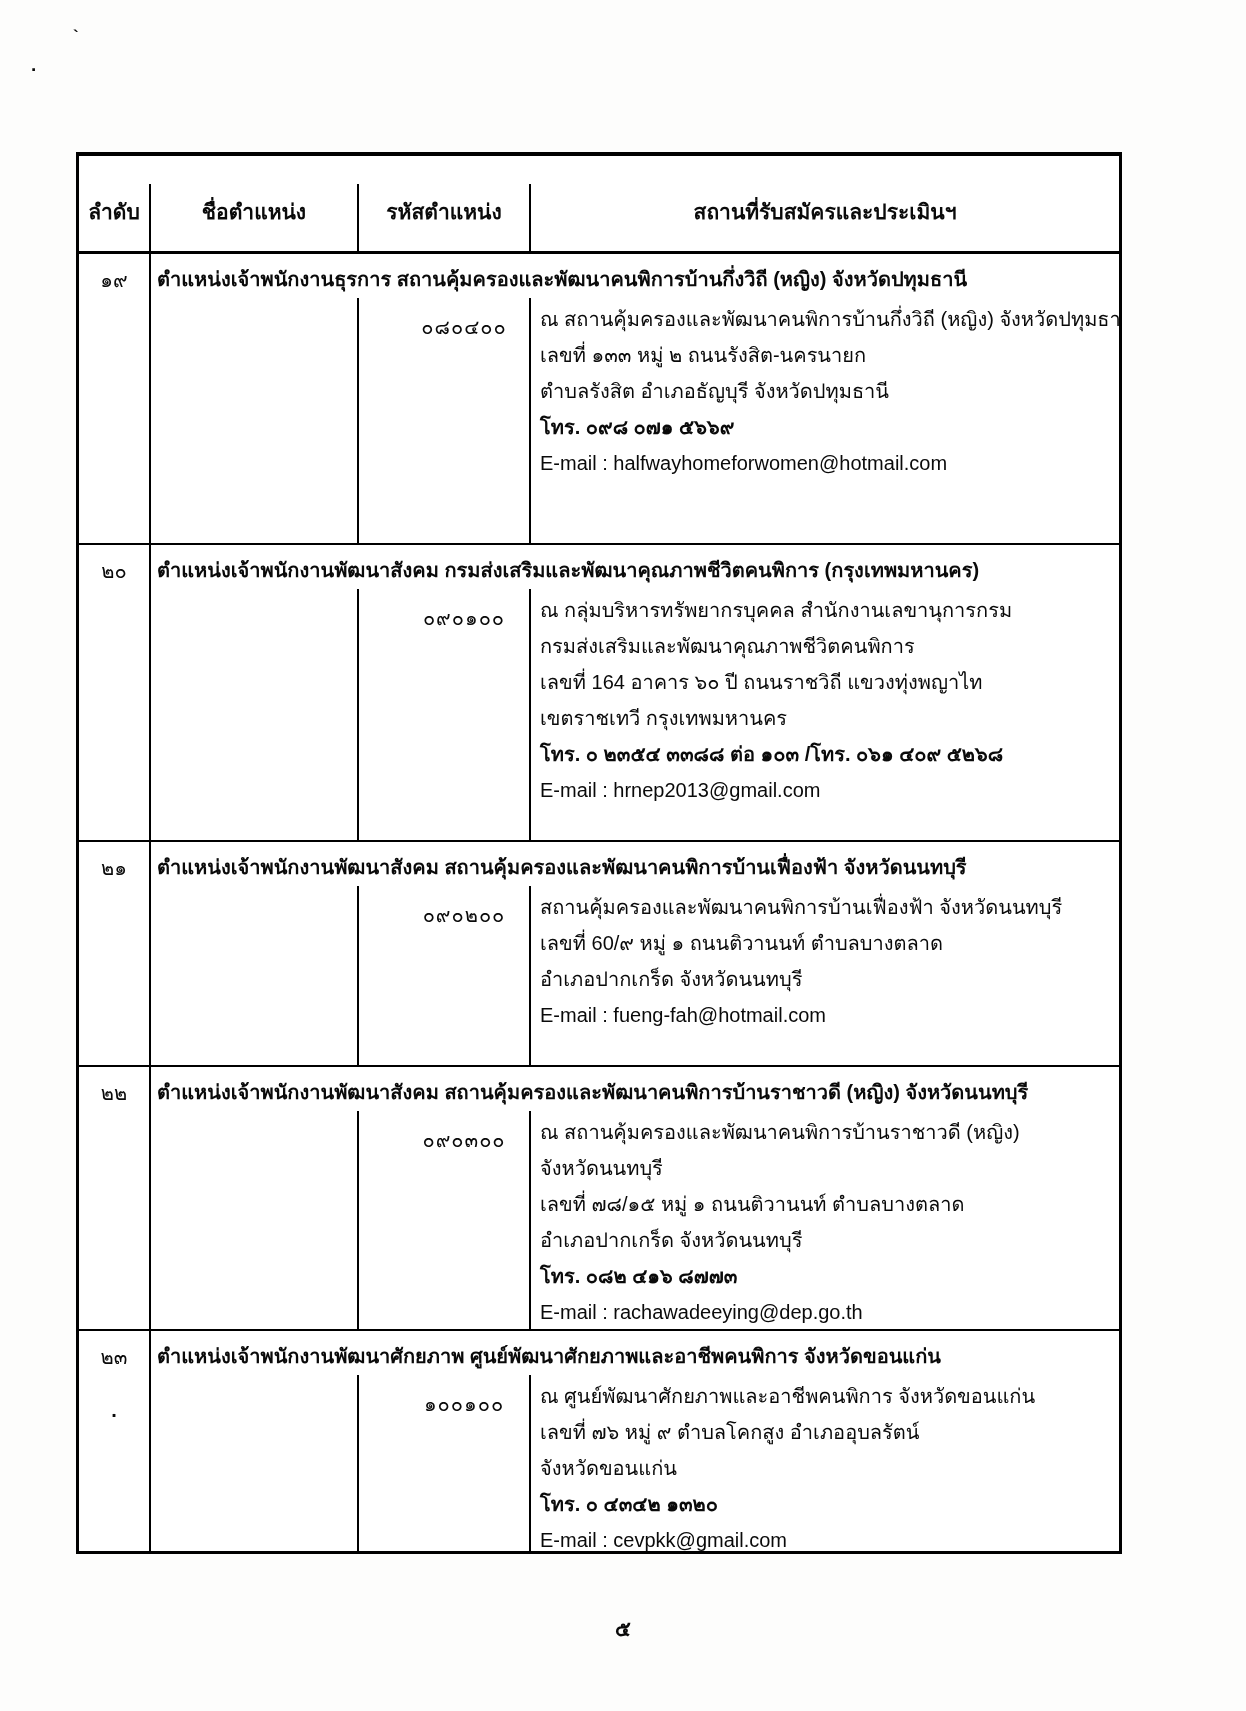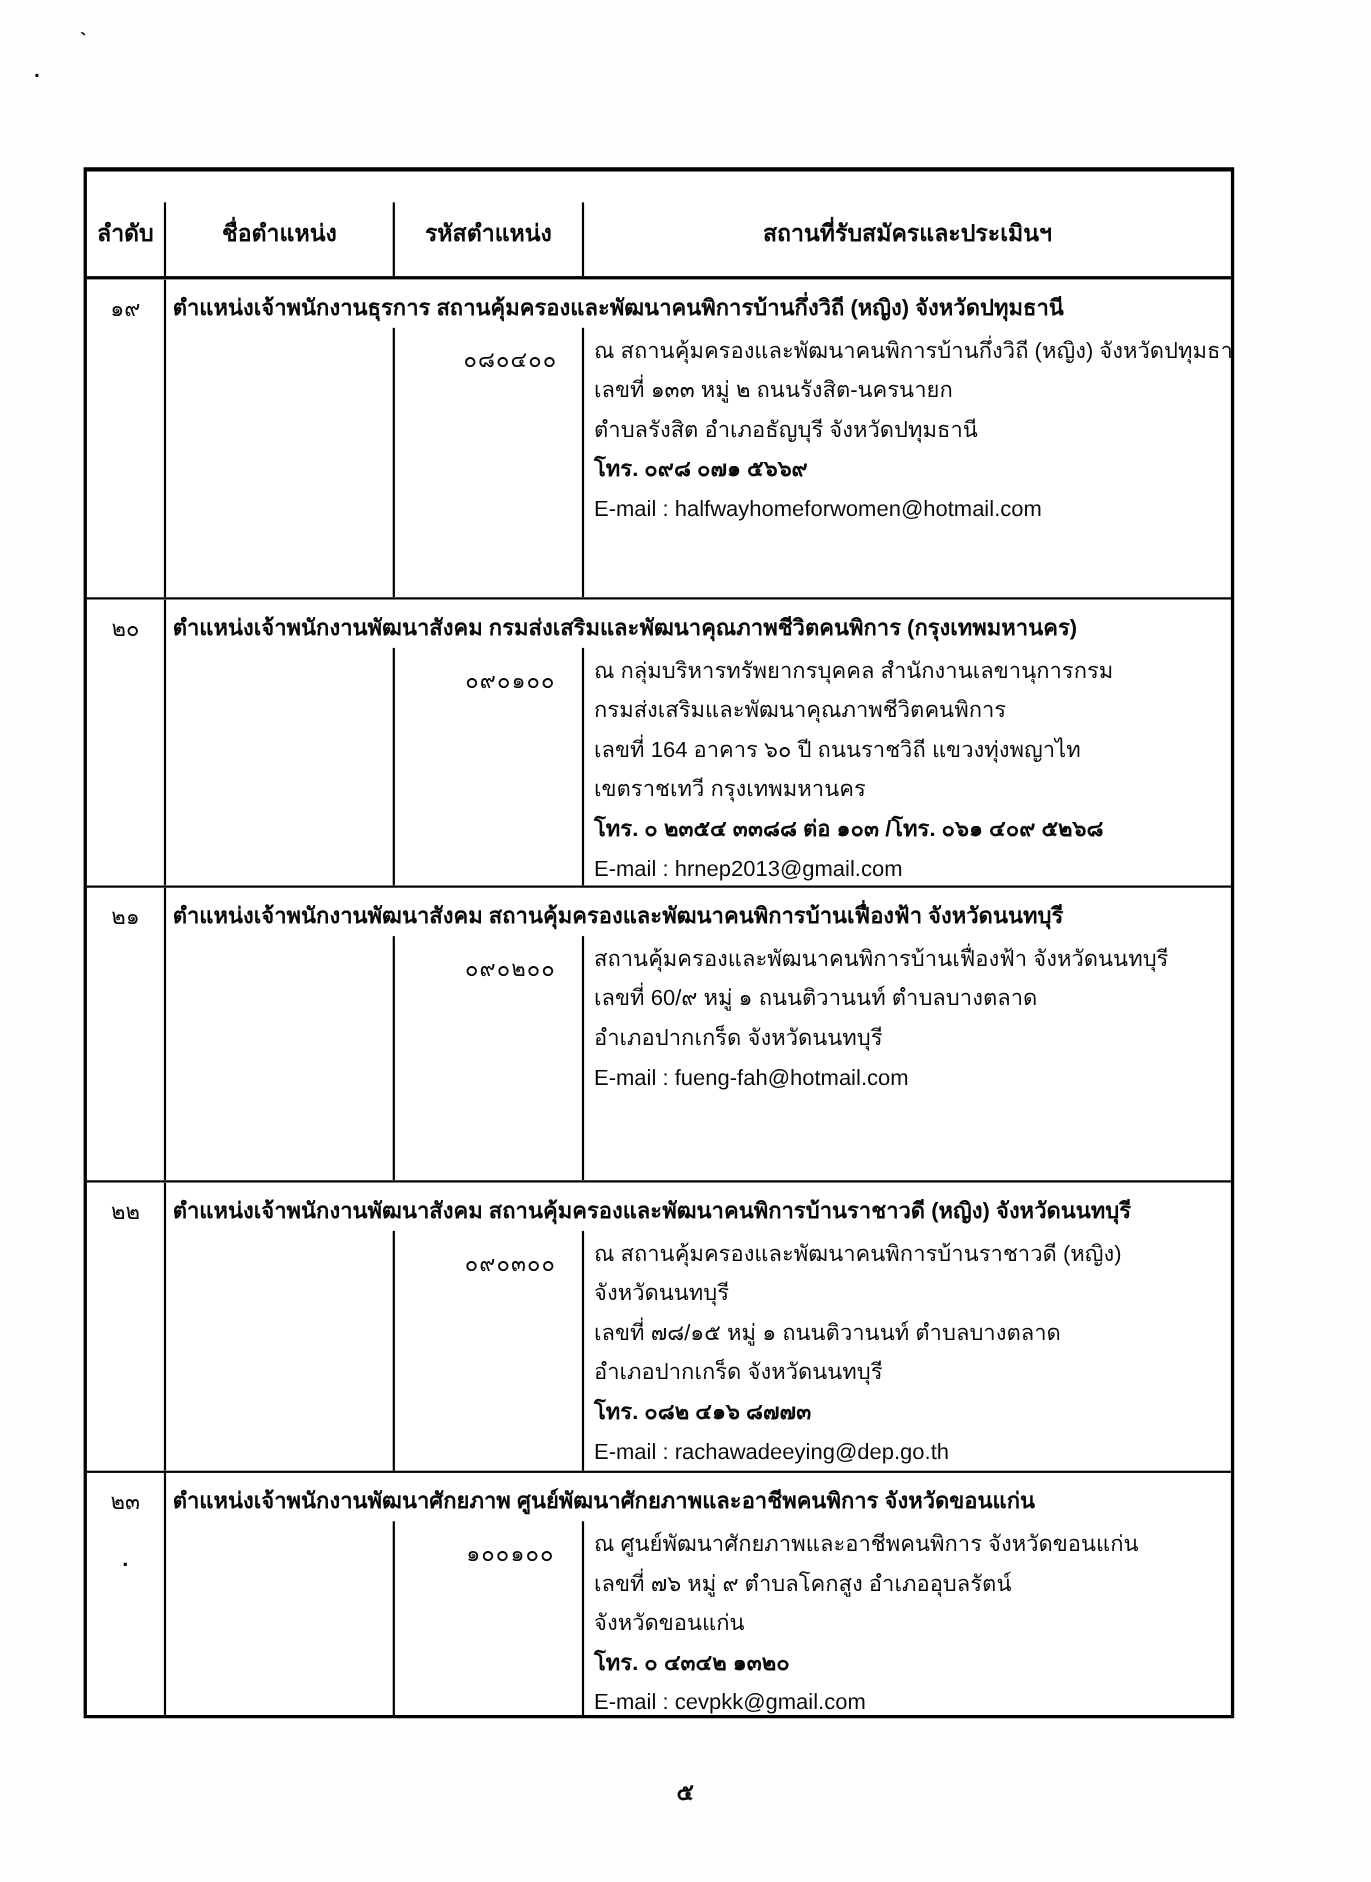--- a/index.html
+++ b/index.html
@@ -81,42 +81,42 @@
           <div class="dl">ณ สถานคุ้มครองและพัฒนาคนพิการบ้านกึ่งวิถี (หญิง) จังหวัดปทุมธานี</div>
           <div class="dl">เลขที่ ๑๓๓ หมู่ ๒ ถนนรังสิต-นครนายก</div>
           <div class="dl">ตำบลรังสิต อำเภอธัญบุรี จังหวัดปทุมธานี</div>
           <div class="dl b">โทร. ๐๙๘ ๐๗๑ ๕๖๖๙</div>
           <div class="dl">E-mail : halfwayhomeforwomen@hotmail.com</div>
         </div>
       </div>
     </div>
   </div>
 
-  <div class="row" style="height:262px">
+  <div class="row" style="height:297px">
     <div class="num">
       <div>๒๐</div>
     </div>
     <div class="rbody">
       <div class="title">ตำแหน่งเจ้าพนักงานพัฒนาสังคม กรมส่งเสริมและพัฒนาคุณภาพชีวิตคนพิการ (กรุงเทพมหานคร)</div>
       <div class="sub">
         <div class="sp"></div>
         <div class="code">๐๙๐๑๐๐</div>
         <div class="det">
           <div class="dl">ณ กลุ่มบริหารทรัพยากรบุคคล สำนักงานเลขานุการกรม</div>
           <div class="dl">กรมส่งเสริมและพัฒนาคุณภาพชีวิตคนพิการ</div>
           <div class="dl">เลขที่ 164 อาคาร ๖๐ ปี ถนนราชวิถี แขวงทุ่งพญาไท</div>
           <div class="dl">เขตราชเทวี กรุงเทพมหานคร</div>
           <div class="dl b">โทร. ๐ ๒๓๕๔ ๓๓๘๘ ต่อ ๑๐๓ /โทร. ๐๖๑ ๔๐๙ ๕๒๖๘</div>
           <div class="dl">E-mail : hrnep2013@gmail.com</div>
         </div>
       </div>
     </div>
   </div>
 
-  <div class="row" style="height:268px">
+  <div class="row" style="height:225px">
     <div class="num">
       <div>๒๑</div>
     </div>
     <div class="rbody">
       <div class="title">ตำแหน่งเจ้าพนักงานพัฒนาสังคม สถานคุ้มครองและพัฒนาคนพิการบ้านเฟื่องฟ้า จังหวัดนนทบุรี</div>
       <div class="sub">
         <div class="sp"></div>
         <div class="code">๐๙๐๒๐๐</div>
         <div class="det">
           <div class="dl">สถานคุ้มครองและพัฒนาคนพิการบ้านเฟื่องฟ้า จังหวัดนนทบุรี</div>

